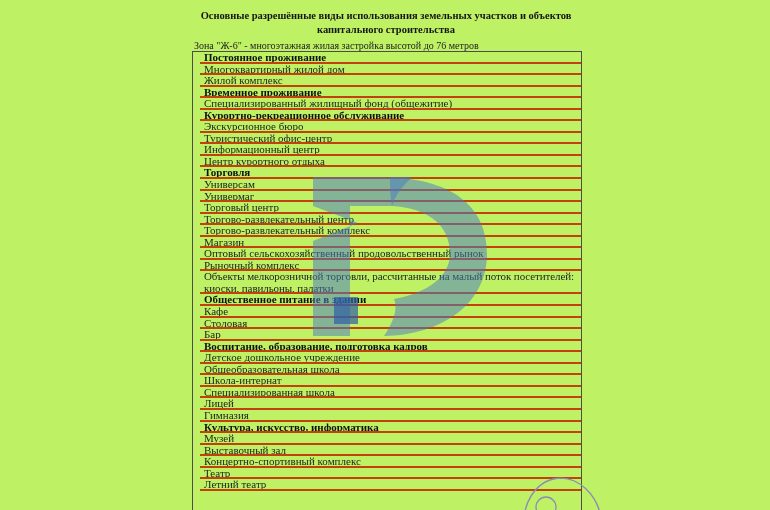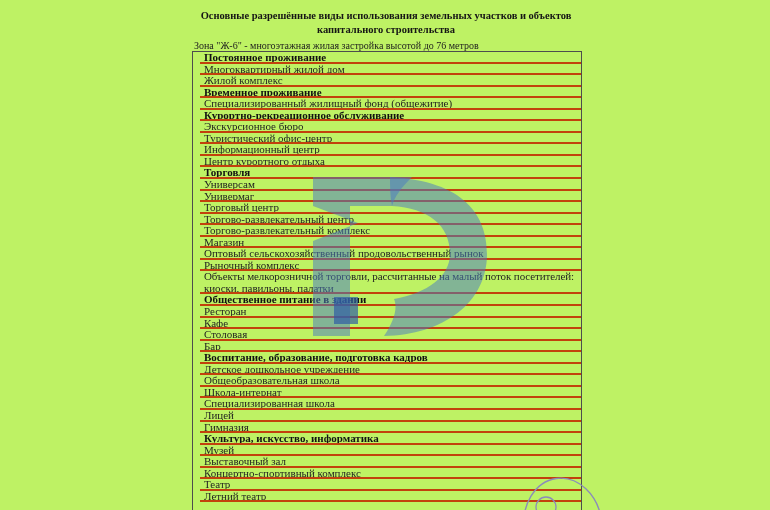--- a/index.html
+++ b/index.html
@@ -63,21 +63,20 @@
       <div class="t-row">Универсам</div>
       <div class="t-row">Универмаг</div>
       <div class="t-row">Торговый центр</div>
       <div class="t-row">Торгово-развлекательный центр</div>
       <div class="t-row">Торгово-развлекательный комплекс</div>
       <div class="t-row">Магазин</div>
       <div class="t-row">Оптовый сельскохозяйственный продовольственный рынок</div>
       <div class="t-row">Рыночный комплекс</div>
       <div class="t-row tall">Объекты мелкорозничной торговли, рассчитанные на малый поток посетителей: киоски, павильоны, палатки</div>
       <div class="t-row bold">Общественное питание в здании</div>
-      <div class="t-row">Ресторан</div>
       <div class="t-row">Кафе</div>
       <div class="t-row">Столовая</div>
       <div class="t-row">Бар</div>
       <div class="t-row bold">Воспитание, образование, подготовка кадров</div>
       <div class="t-row">Детское дошкольное учреждение</div>
       <div class="t-row">Общеобразовательная школа</div>
       <div class="t-row">Школа-интернат</div>
       <div class="t-row">Специализированная школа</div>
       <div class="t-row">Лицей</div>
       <div class="t-row">Гимназия</div>

